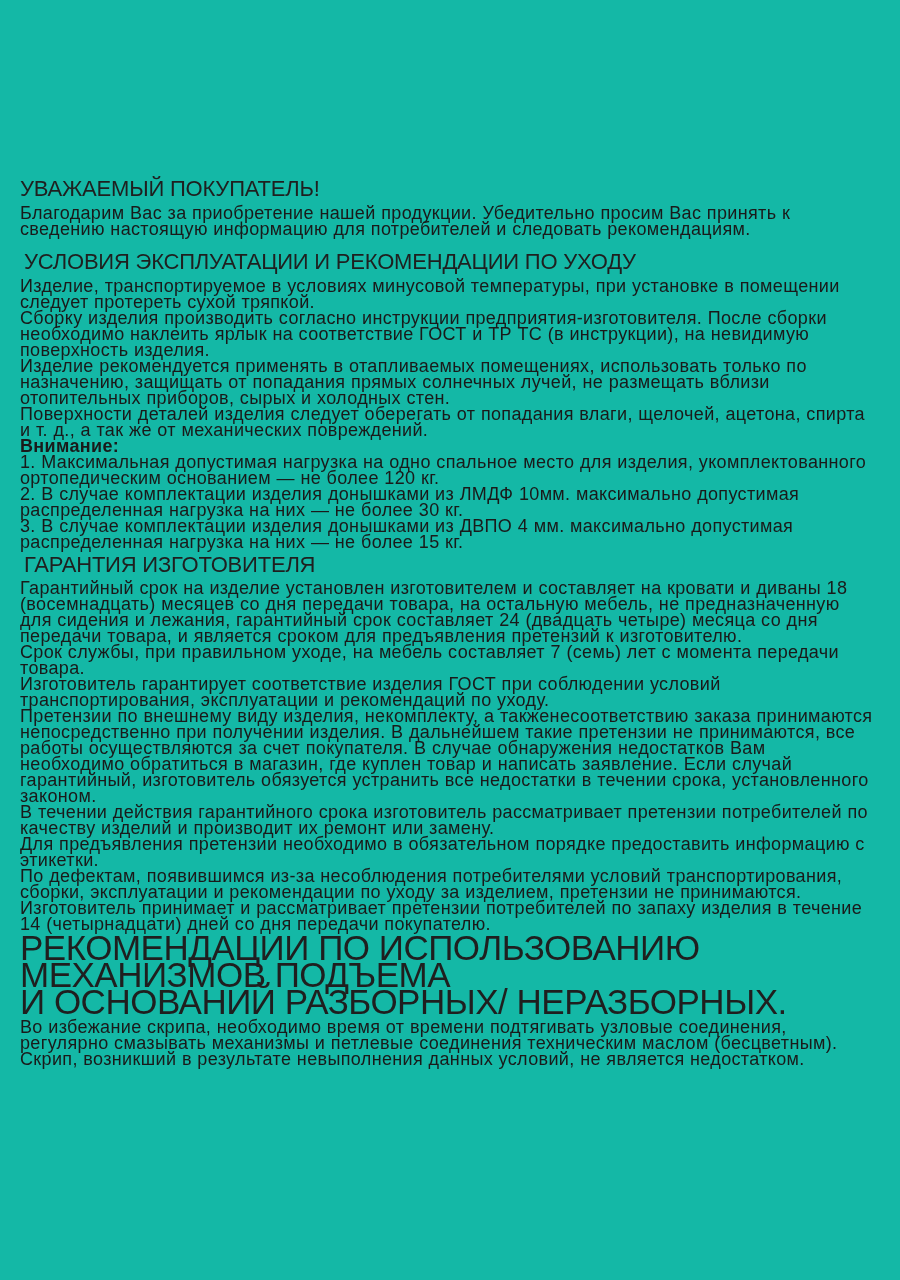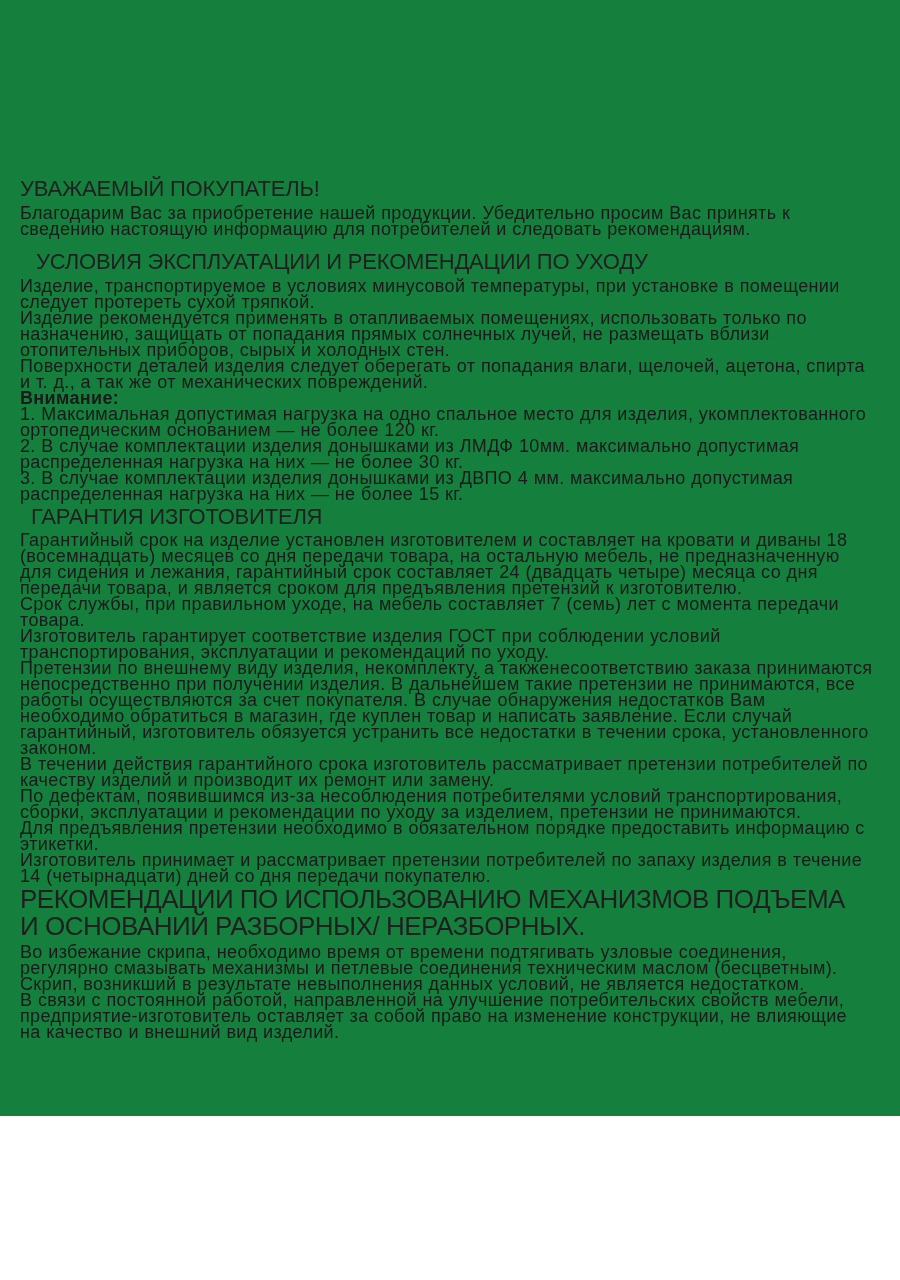--- a/index.html
+++ b/index.html
@@ -1,41 +1,41 @@
 <!DOCTYPE html>
 <html lang="ru"><head>
 <meta charset="utf-8">
 <style>
   html, body { margin: 0; padding: 0; }
   .page {
     position: relative;
     width: 900px;
-    height: 1116px;
-    background: #15803d;
+    height: 1280px;
+    background: #14b8a6;
     box-sizing: border-box;
     padding: 176px 10px 0 20px;
     font-family: "Liberation Sans", sans-serif;
     color: #1a1a1a;
     overflow: hidden;
   }
   .content { width: 853px; }
 
   .doc-heading {
     margin: 0;
     font-size: 22px;
     line-height: 26px;
     font-weight: 400;
     letter-spacing: -0.2px;
     color: #1f1f1f;
     white-space: pre-line;
   }
   .doc-heading.h-greeting   { margin: 0 0 3px 0; }
-  .doc-heading.h-care       { margin: 12px 0 3px 16px; }
-  .doc-heading.h-warranty   { margin: 2px 0 2px 11px; }
-  .doc-heading.h-mechanisms { margin: 2px 0 4px 0; font-size: 26px; line-height: 27px; letter-spacing: -0.5px; }
+  .doc-heading.h-care       { margin: 12px 0 3px 4px; }
+  .doc-heading.h-warranty   { margin: 2px 0 2px 4px; }
+  .doc-heading.h-mechanisms { margin: 2px 0 4px 0; font-size: 35px; line-height: 27px; letter-spacing: -0.5px; }
 
   .doc-par {
     margin: 0;
     font-size: 18px;
     line-height: 16px;
     letter-spacing: 0.35px;
     word-spacing: 0.2px;
   }
   .attention {
     font-weight: 700;
@@ -48,41 +48,41 @@
   <div class="content">
 
     <section>
       <h1 class="doc-heading h-greeting">УВАЖАЕМЫЙ ПОКУПАТЕЛЬ!</h1>
       <p class="doc-par">Благодарим Вас за приобретение нашей продукции. Убедительно просим Вас принять к сведению настоящую информацию для потребителей и следовать рекомендациям.</p>
     </section>
 
     <section>
       <h2 class="doc-heading h-care">УСЛОВИЯ ЭКСПЛУАТАЦИИ И РЕКОМЕНДАЦИИ ПО УХОДУ</h2>
       <p class="doc-par">Изделие, транспортируемое в условиях минусовой температуры, при установке в помещении следует протереть сухой тряпкой.</p>
+      <p class="doc-par">Сборку изделия производить согласно инструкции предприятия-изготовителя. После сборки необходимо наклеить ярлык на соответствие ГОСТ и ТР ТС (в инструкции), на невидимую поверхность изделия.</p>
       <p class="doc-par">Изделие рекомендуется  применять в отапливаемых помещениях, использовать только по назначению, защищать от попадания прямых солнечных лучей, не размещать вблизи отопительных приборов, сырых и холодных стен.</p>
       <p class="doc-par">Поверхности деталей изделия следует оберегать от попадания влаги, щелочей, ацетона, спирта и т. д., а так же от механических повреждений.</p>
       <p class="doc-par attention">Внимание:</p>
       <p class="doc-par">1. Максимальная допустимая нагрузка на одно спальное место для изделия, укомплектованного ортопедическим основанием — не более 120 кг.</p>
       <p class="doc-par">2. В случае комплектации изделия донышками из ЛМДФ 10мм. максимально допустимая распределенная нагрузка на них — не более 30 кг.</p>
       <p class="doc-par">3. В случае комплектации изделия донышками из ДВПО 4 мм. максимально допустимая распределенная нагрузка на них — не более 15 кг.</p>
     </section>
 
     <section>
       <h2 class="doc-heading h-warranty">ГАРАНТИЯ ИЗГОТОВИТЕЛЯ</h2>
       <p class="doc-par">Гарантийный срок на изделие установлен изготовителем и составляет на кровати и диваны 18 (восемнадцать) месяцев со дня передачи товара, на остальную мебель, не предназначенную для сидения и лежания, гарантийный срок составляет 24 (двадцать четыре) месяца со дня передачи товара, и является сроком для предъявления претензий к изготовителю.</p>
       <p class="doc-par">Срок службы, при правильном уходе, на мебель составляет 7 (семь) лет с момента передачи товара.</p>
       <p class="doc-par">Изготовитель гарантирует соответствие изделия ГОСТ при соблюдении условий транспортирования, эксплуатации и рекомендаций по уходу.</p>
       <p class="doc-par">Претензии по внешнему виду изделия, некомплекту, а такженесоответствию заказа принимаются непосредственно при получении изделия. В дальнейшем такие претензии не принимаются, все работы осуществляются за счет покупателя. В случае обнаружения недостатков  Вам необходимо обратиться в магазин, где куплен товар и написать заявление. Если случай гарантийный, изготовитель обязуется устранить все недостатки в течении срока, установленного законом.</p>
       <p class="doc-par">В течении действия гарантийного срока изготовитель рассматривает претензии потребителей по качеству изделий и производит их ремонт или замену.</p>
+      <p class="doc-par">Для предъявления претензии необходимо в обязательном порядке предоставить информацию с этикетки.</p>
       <p class="doc-par">По дефектам, появившимся из-за несоблюдения потребителями условий транспортирования, сборки, эксплуатации и рекомендации по уходу за изделием, претензии не принимаются.</p>
-      <p class="doc-par">Для предъявления претензии необходимо в обязательном порядке предоставить информацию с этикетки.</p>
       <p class="doc-par">Изготовитель принимает и рассматривает претензии потребителей по запаху изделия в течение 14 (четырнадцати) дней со дня передачи  покупателю.</p>
     </section>
 
     <section>
       <h2 class="doc-heading h-mechanisms">РЕКОМЕНДАЦИИ ПО ИСПОЛЬЗОВАНИЮ МЕХАНИЗМОВ ПОДЪЕМА
 И ОСНОВАНИЙ РАЗБОРНЫХ/ НЕРАЗБОРНЫХ.</h2>
       <p class="doc-par">Во избежание скрипа, необходимо время от времени подтягивать узловые соединения, регулярно смазывать механизмы и петлевые соединения техническим маслом (бесцветным). Скрип, возникший в результате невыполнения данных условий, не является недостатком.</p>
-      <p class="doc-par">В связи с постоянной работой, направленной на улучшение потребительских свойств мебели, предприятие-изготовитель оставляет за собой право на изменение конструкции, не влияющие на качество и внешний вид изделий.</p>
     </section>
 
   </div>
 </div>
 
 </body></html>

